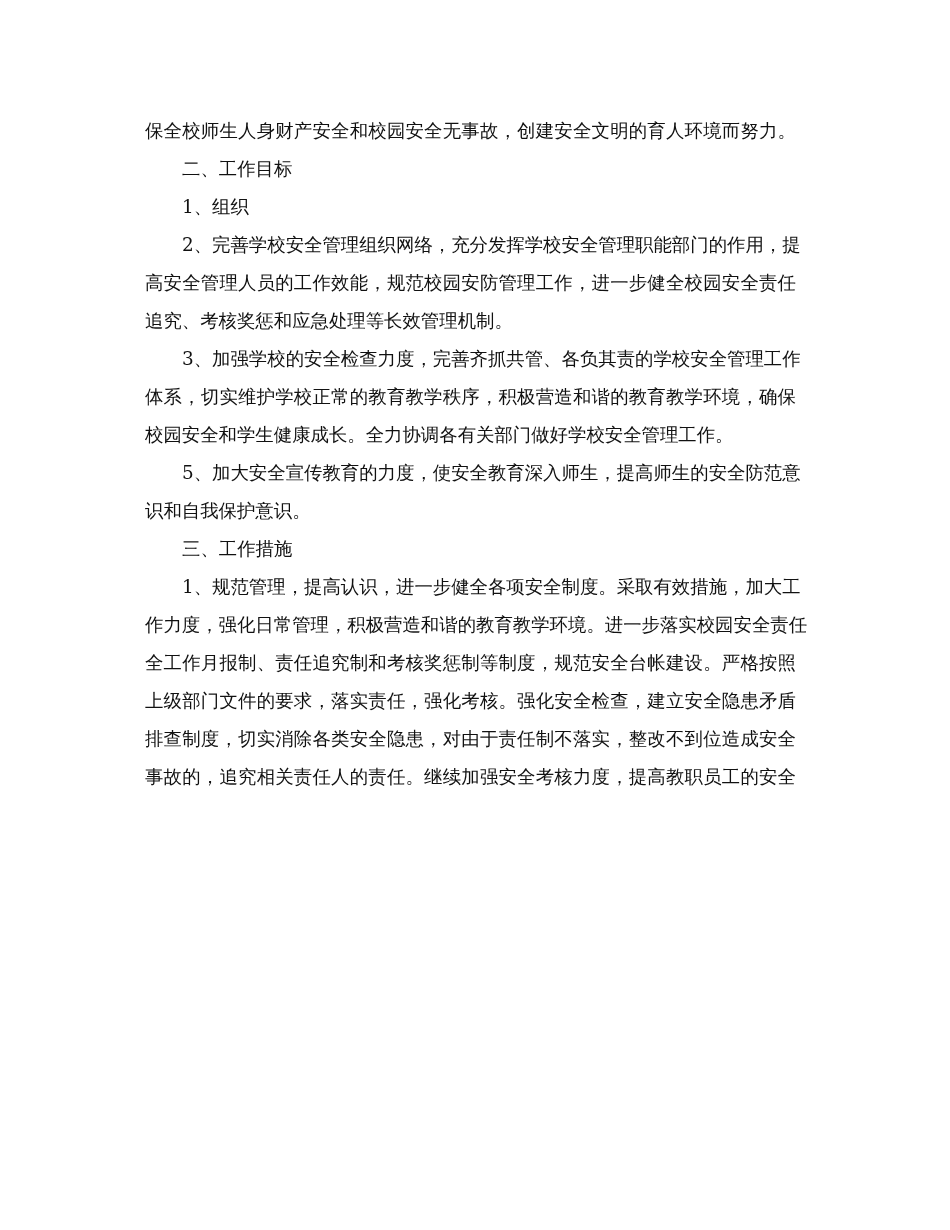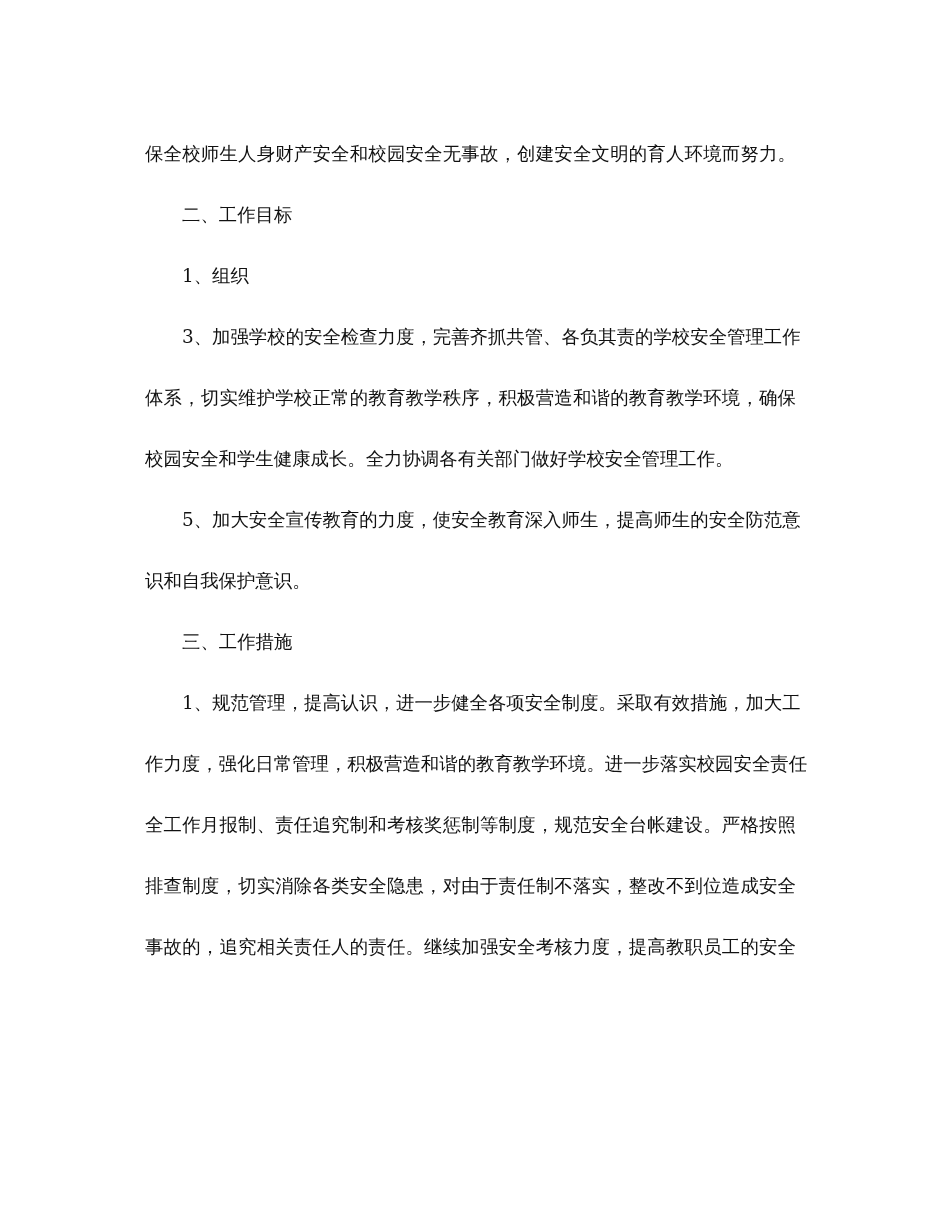--- a/index.html
+++ b/index.html
@@ -13,21 +13,20 @@
     font-size: 18.4px;
     color: #111111;
   }
   .line {
     height: 38px;
     line-height: 38px;
     white-space: nowrap;
     text-align: justify;
     text-align-last: justify;
     letter-spacing: 0;
-    margin-top: 23px;
   }
   .line.last { text-align-last: left; }
   .line.indent { padding-left: 37px; }
 </style>
 </head>
 <body>
 
 <div class="page">
 
   <div>
@@ -36,20 +35,25 @@
 
   <div>
     <div class="line indent last">二、工作目标</div>
   </div>
 
   <div>
     <div class="line indent last">1、组织</div>
   </div>
 
 
+  <div>
+    <div class="line indent">2、完善学校安全管理组织网络，充分发挥学校安全管理职能部门的作用，提</div>
+    <div class="line">高安全管理人员的工作效能，规范校园安防管理工作，进一步健全校园安全责任</div>
+    <div class="line last">追究、考核奖惩和应急处理等长效管理机制。</div>
+  </div>
 
   <div>
     <div class="line indent">3、加强学校的安全检查力度，完善齐抓共管、各负其责的学校安全管理工作</div>
     <div class="line">体系，切实维护学校正常的教育教学秩序，积极营造和谐的教育教学环境，确保</div>
     <div class="line last">校园安全和学生健康成长。全力协调各有关部门做好学校安全管理工作。</div>
   </div>
 
 
   <div>
     <div class="line indent">5、加大安全宣传教育的力度，使安全教育深入师生，提高师生的安全防范意</div>
@@ -57,16 +61,17 @@
   </div>
 
   <div>
     <div class="line indent last">三、工作措施</div>
   </div>
 
   <div>
     <div class="line indent">1、规范管理，提高认识，进一步健全各项安全制度。采取有效措施，加大工</div>
     <div class="line">作力度，强化日常管理，积极营造和谐的教育教学环境。进一步落实校园安全责任</div>
     <div class="line">全工作月报制、责任追究制和考核奖惩制等制度，规范安全台帐建设。严格按照</div>
+    <div class="line">上级部门文件的要求，落实责任，强化考核。强化安全检查，建立安全隐患矛盾</div>
     <div class="line">排查制度，切实消除各类安全隐患，对由于责任制不落实，整改不到位造成安全</div>
     <div class="line">事故的，追究相关责任人的责任。继续加强安全考核力度，提高教职员工的安全</div>
   </div>
 </div>
 
 </body></html>

